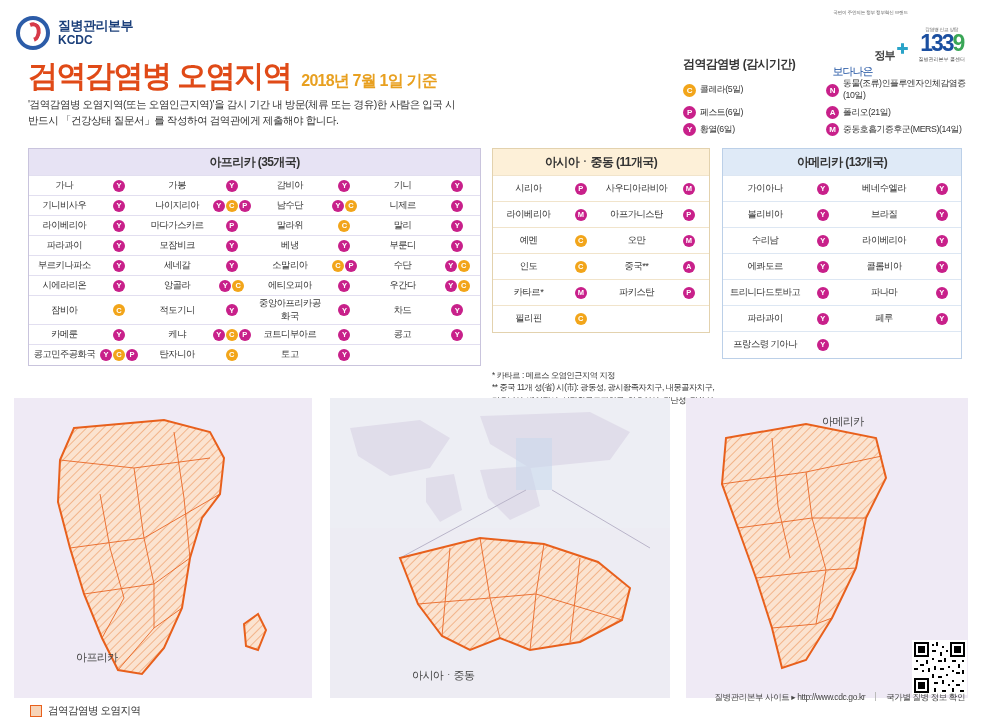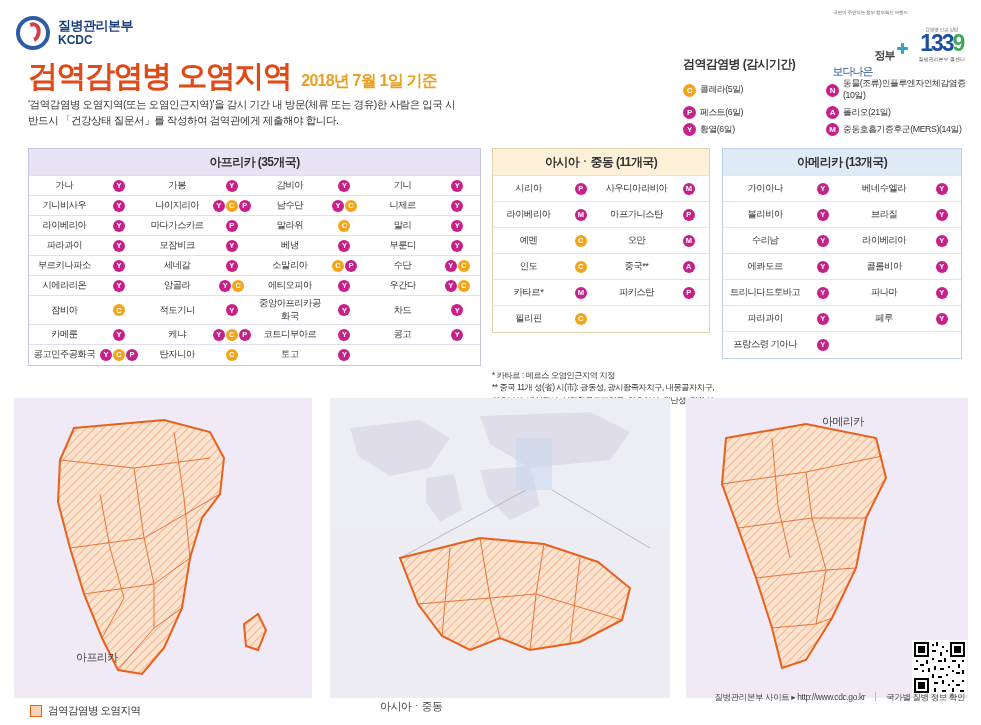--- a/index.html
+++ b/index.html
@@ -95,21 +95,21 @@
   #footnotes { position:absolute; left:492px; top:370px; width:230px;
       font-size:8.2px; line-height:1.5; color:#333; letter-spacing:-0.4px; }
 
   
   .mapbox { position:absolute; overflow:hidden; }
   #map-africa { left:14px; top:398px; width:298px; height:300px; background:#efeaf5; }
   #map-asia   { left:330px; top:398px; width:340px; height:300px; background:#edecf3; }
   #map-amer   { left:686px; top:398px; width:282px; height:300px; background:#efeaf5; }
   .map-label { position:absolute; font-size:11px; color:#444; letter-spacing:-0.6px; }
   #lbl-africa { left:76px; top:650px; }
-  #lbl-asia { left:380px; top:668px;margin-top:31px; }
+  #lbl-asia { left:412px; top:668px; }
   #lbl-amer { left:822px; top:414px; }
 
   
   #footer { position:absolute; left:0; top:700px; width:981px; height:25px; }
   .foot-legend { position:absolute; left:30px; top:4px; display:flex; align-items:center; font-size:10.5px; color:#333; letter-spacing:-0.5px; }
   .foot-swatch { width:12px; height:12px; background:#f7d4b8; border:1.5px solid #e8601c; margin-right:6px; }
   .foot-right { position:absolute; right:16px; top:-8px; font-size:8.5px; color:#444; letter-spacing:-0.4px; }
   .foot-right a { color:#444; text-decoration:none; }
   .divider-v { display:inline-block; width:1px; height:9px; background:#bbb; margin:0 8px; vertical-align:-1px; }
 

